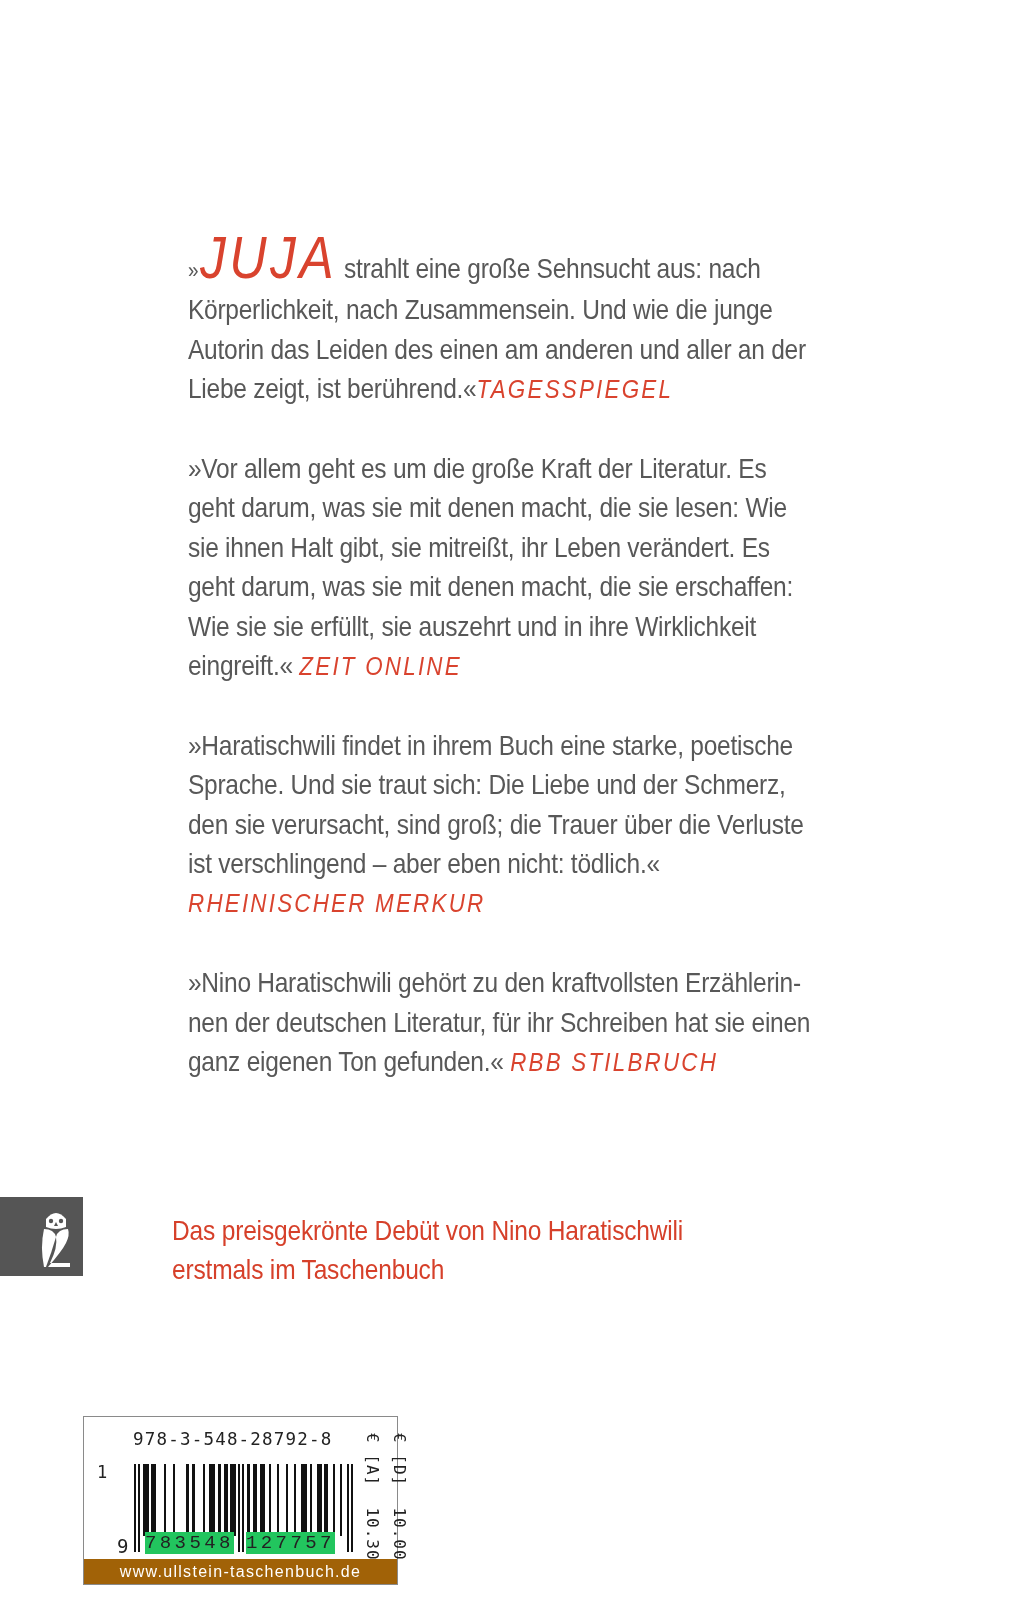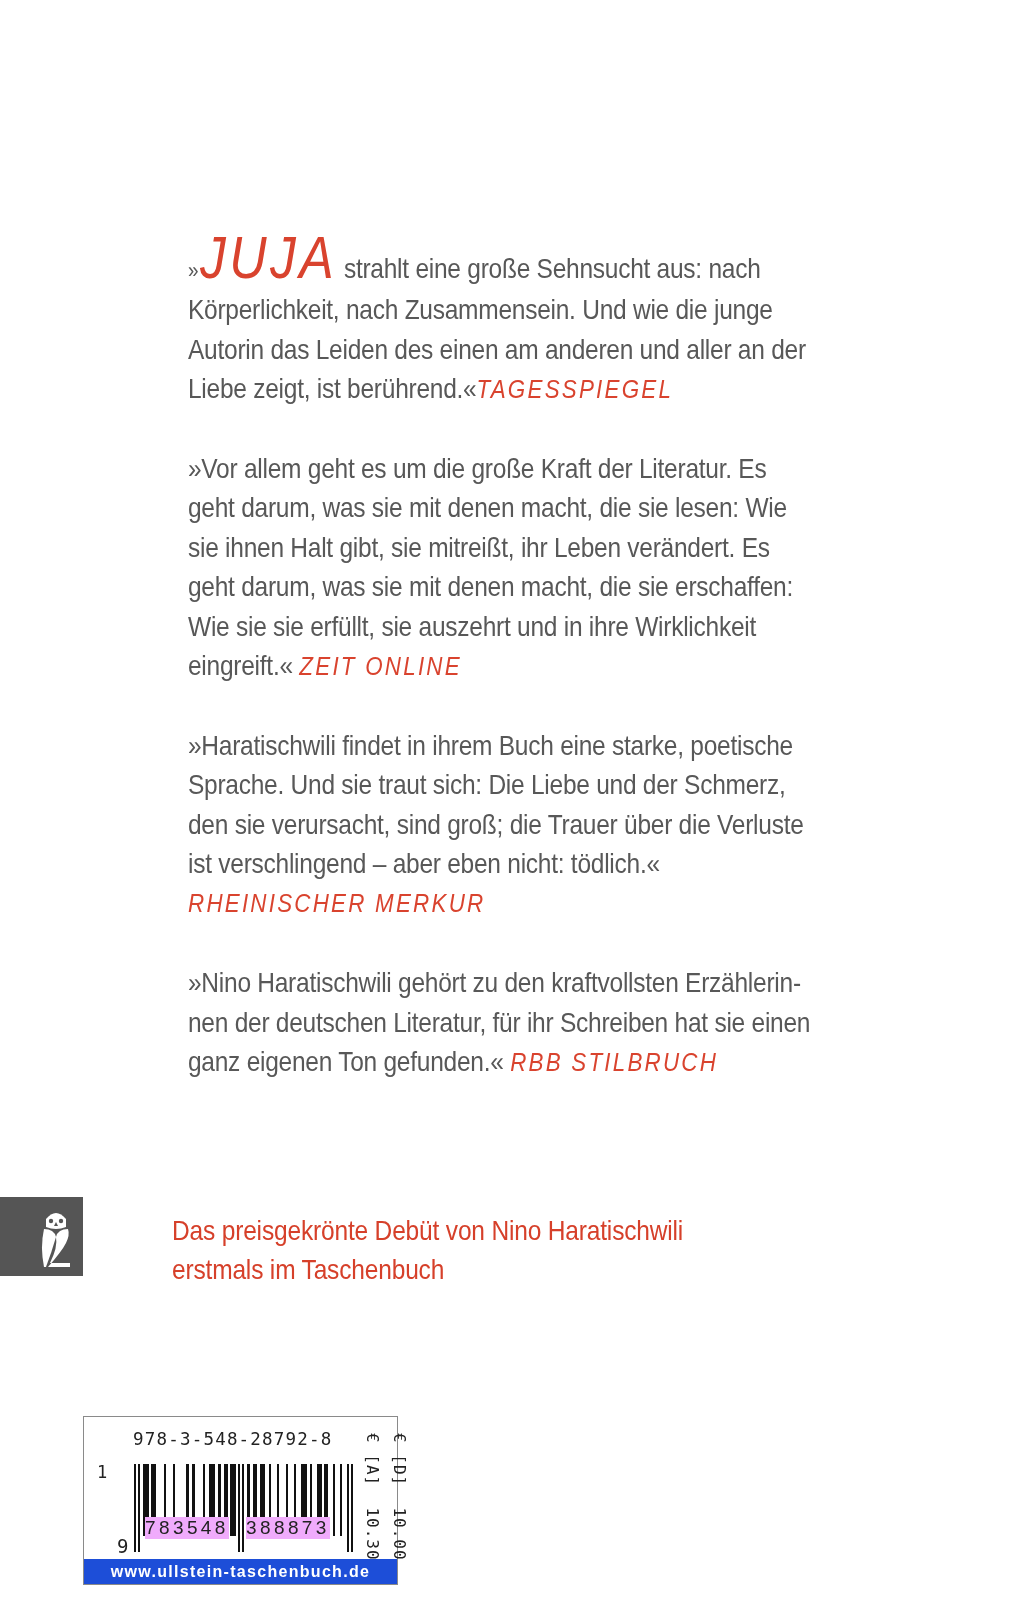--- a/index.html
+++ b/index.html
@@ -39,31 +39,31 @@
   .isbn-top {
     position: absolute; left: 49px; top: 12px; font-family: "DejaVu Sans Mono", "Liberation Mono", monospace;
     font-size: 17.5px; color: #222; letter-spacing: 1.2px;
   }
   .ean-lead {
     position: absolute; left: 13px; top: 45px; font-family: "DejaVu Sans Mono", monospace;
     font-size: 17px; color: #222;
   }
   .bars { position: absolute; left: 50px; top: 47px; width: 220px; height: 88px; }
   .ean-digits {
-    position: absolute; top: 100px; font-family: Liberation Sans, sans-serif;
-    font-size: 19px; color: #222; letter-spacing: 3.4px; background: #f0abfc; line-height: 22px;
+    position: absolute; top: 115px; font-family: Liberation Mono, monospace;
+    font-size: 19px; color: #222; letter-spacing: 3.4px; background: #22c55e; line-height: 22px;
   }
   .ean-first { left: 33px; top: 118px; position: absolute; font-family: "DejaVu Sans Mono", monospace; font-size: 19px; color:#222;}
   .price {
     position: absolute; font-family: "DejaVu Sans Mono", monospace; font-size: 16px; color: #222;
     transform: rotate(90deg); transform-origin: left top; white-space: pre; letter-spacing: 1px;
   }
   .url-strip {
-    position: absolute; left: 0; right: 0; bottom: 0; height: 25px; background: #1d4ed8;
-    color: #ffffff; font-size: 16px; font-weight: bold; text-align: center; line-height: 25px;
+    position: absolute; left: 0; right: 0; bottom: 0; height: 25px; background: #a16207;
+    color: #ffffff; font-size: 16px; font-weight: normal; text-align: center; line-height: 25px;
     letter-spacing: 1.3px; font-family: "Liberation Sans", sans-serif;
   }
 </style>
 </head>
 <body>
 
 <div class="quotes">
 
   <div class="quote">
     <span class="line"><span class="open-mark">»</span><span class="juja">JUJA</span><span>strahlt eine große Sehnsucht aus: nach</span></span>
@@ -147,17 +147,17 @@
         <rect x="183" y="0" width="5" height="72"></rect>
       <rect x="190" y="0" width="4" height="72"></rect>
         <rect x="199" y="0" width="2" height="72"></rect>
       <rect x="206" y="0" width="2" height="72"></rect>
       <rect x="213" y="0" width="2" height="88"></rect>
         <rect x="217" y="0" width="2" height="88"></rect>
     </g>
   </svg>
   <div class="ean-first">9</div>
   <div class="ean-digits" style="left:61px;">783548</div>
-  <div class="ean-digits" style="left:162px;">388873</div>
+  <div class="ean-digits" style="left:162px;">127757</div>
   <div class="price" style="left:325px; top:16px;">€ [D]  10.00</div>
   <div class="price" style="left:298px; top:16px;">€ [A]  10.30</div>
   <div class="url-strip">www.ullstein-taschenbuch.de</div>
 </div>
 
 </body></html>

